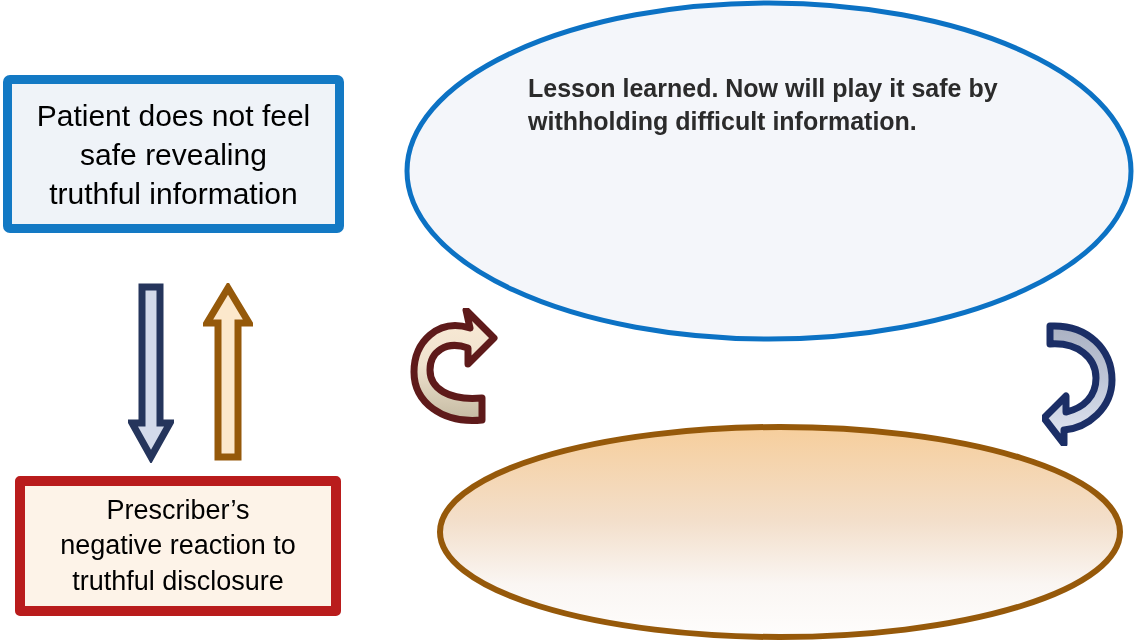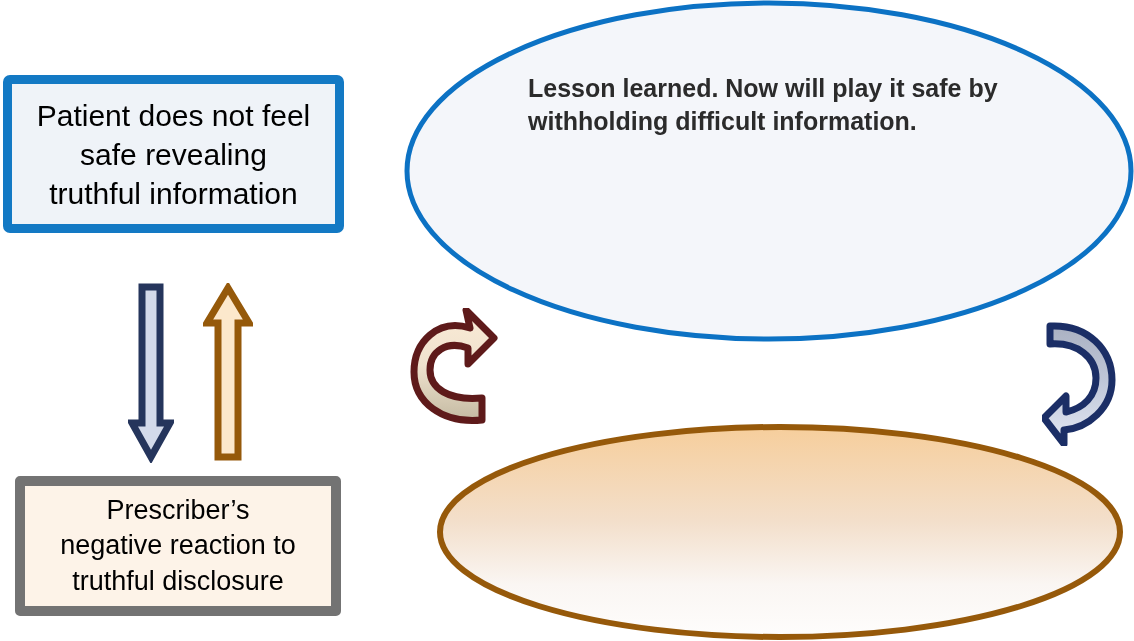--- a/index.html
+++ b/index.html
@@ -45,21 +45,21 @@
     border-radius: 7px;
     font-size: 30px;
   }
 
   #box-prescriber-reaction {
     left: 15px;
     top: 476px;
     width: 326px;
     height: 140px;
     background: #FDF3E8;
-    border: 10px solid #737373;
+    border: 10px solid #b91c1c;
     border-radius: 5px;
     font-size: 27px;
   }
 
   
   .ellipse-svg {
     position: absolute;
     left: 0;
     top: 0;
     pointer-events: none;

